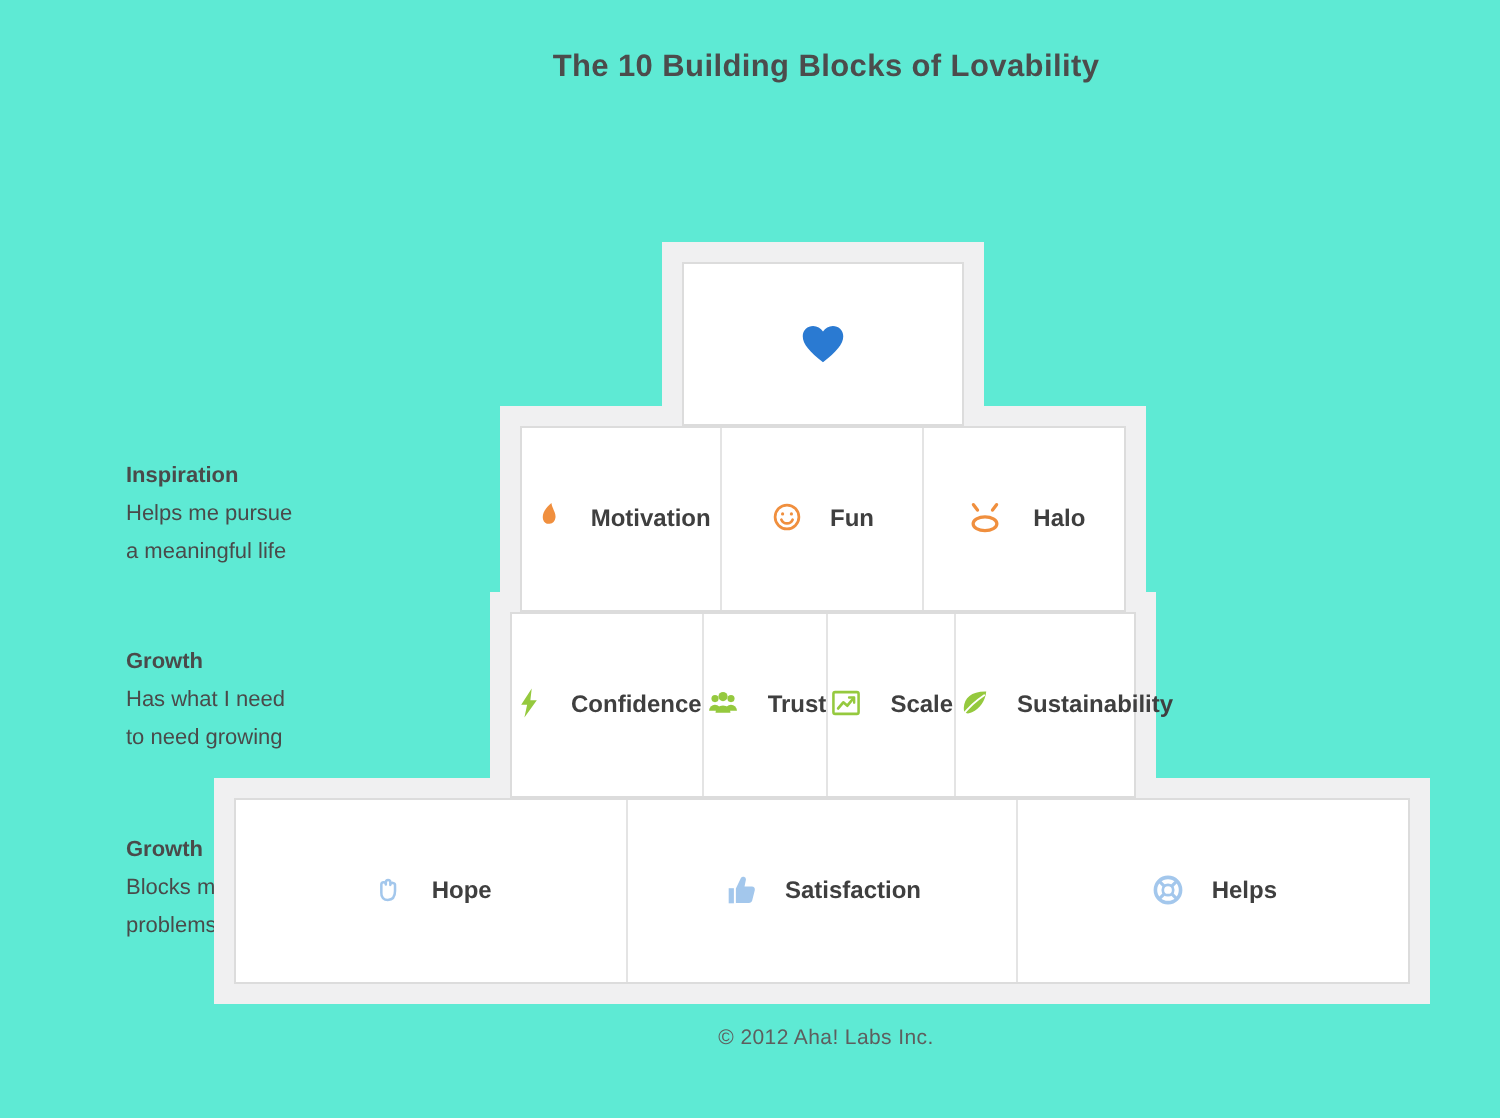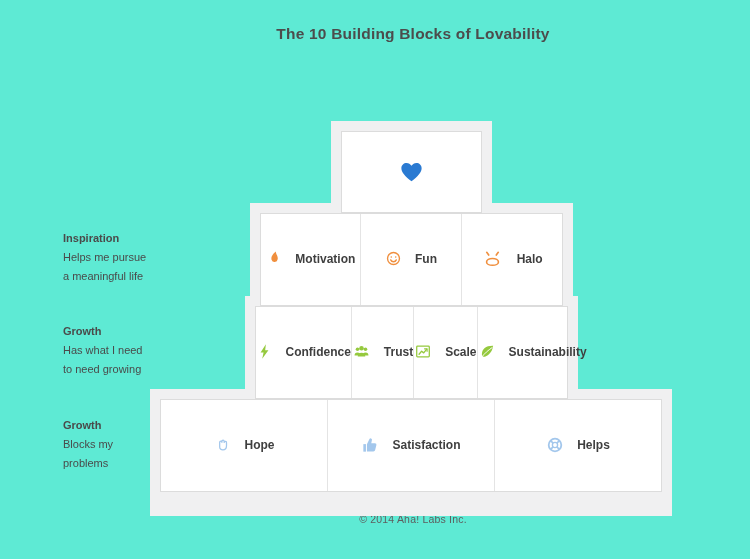--- a/index.html
+++ b/index.html
@@ -16,21 +16,21 @@
   .tier-label-desc { font-size:11px; line-height:19px; white-space:pre-line; }
   .tl-0 { top:229px; } .tl-1 { top:322px; } .tl-2 { top:416px; }
 
   
   .pyramid { position:absolute; left:150px; top:121px; width:522px;
              display:flex; flex-direction:column; align-items:center; }
   .step { background:#f0f0f1; padding:0 10px; position:relative; }
   .step-top { width:161px; padding-top:10px; z-index:4; }
   .step-2 { width:323px; padding-top:10px; margin-top:-10px; z-index:3; }
   .step-3 { width:333px; padding-top:10px; margin-top:-10px; z-index:2; }
-  .step-4 { width:522px; padding-top:10px; padding-bottom:24px; margin-top:-10px; z-index:1; }
+  .step-4 { width:608px; padding-top:10px; padding-bottom:10px; margin-top:-10px; z-index:1; }
 
   .cards { display:flex; background:#fff; border:1px solid #dcdcdc; }
   .cards-top { height:82px; }
   .cards-row { height:93px; }
   .card { flex:1; display:flex; flex-direction:row; align-items:center;
           justify-content:center; gap:13px; border-left:1px solid #e4e4e4; padding-bottom:2px; }
   .card:first-child { border-left:none; }
   .card-label { font-size:12px; font-weight:700; color:#3f3f3f; }
 
   .icon { display:flex; align-items:center; justify-content:center; }
@@ -188,16 +188,16 @@
             </svg>
           </span>
           <span class="card-label">Helps</span>
         </div>
       </div>
     </div>
 
   </div>
 
   <div class="footer-wrap">
-    <div class="copyright">© 2014  Aha! Labs Inc.</div>
+    <div class="copyright">© 2012  Aha! Labs Inc.</div>
   </div>
 
 </div>
 
 </body></html>

